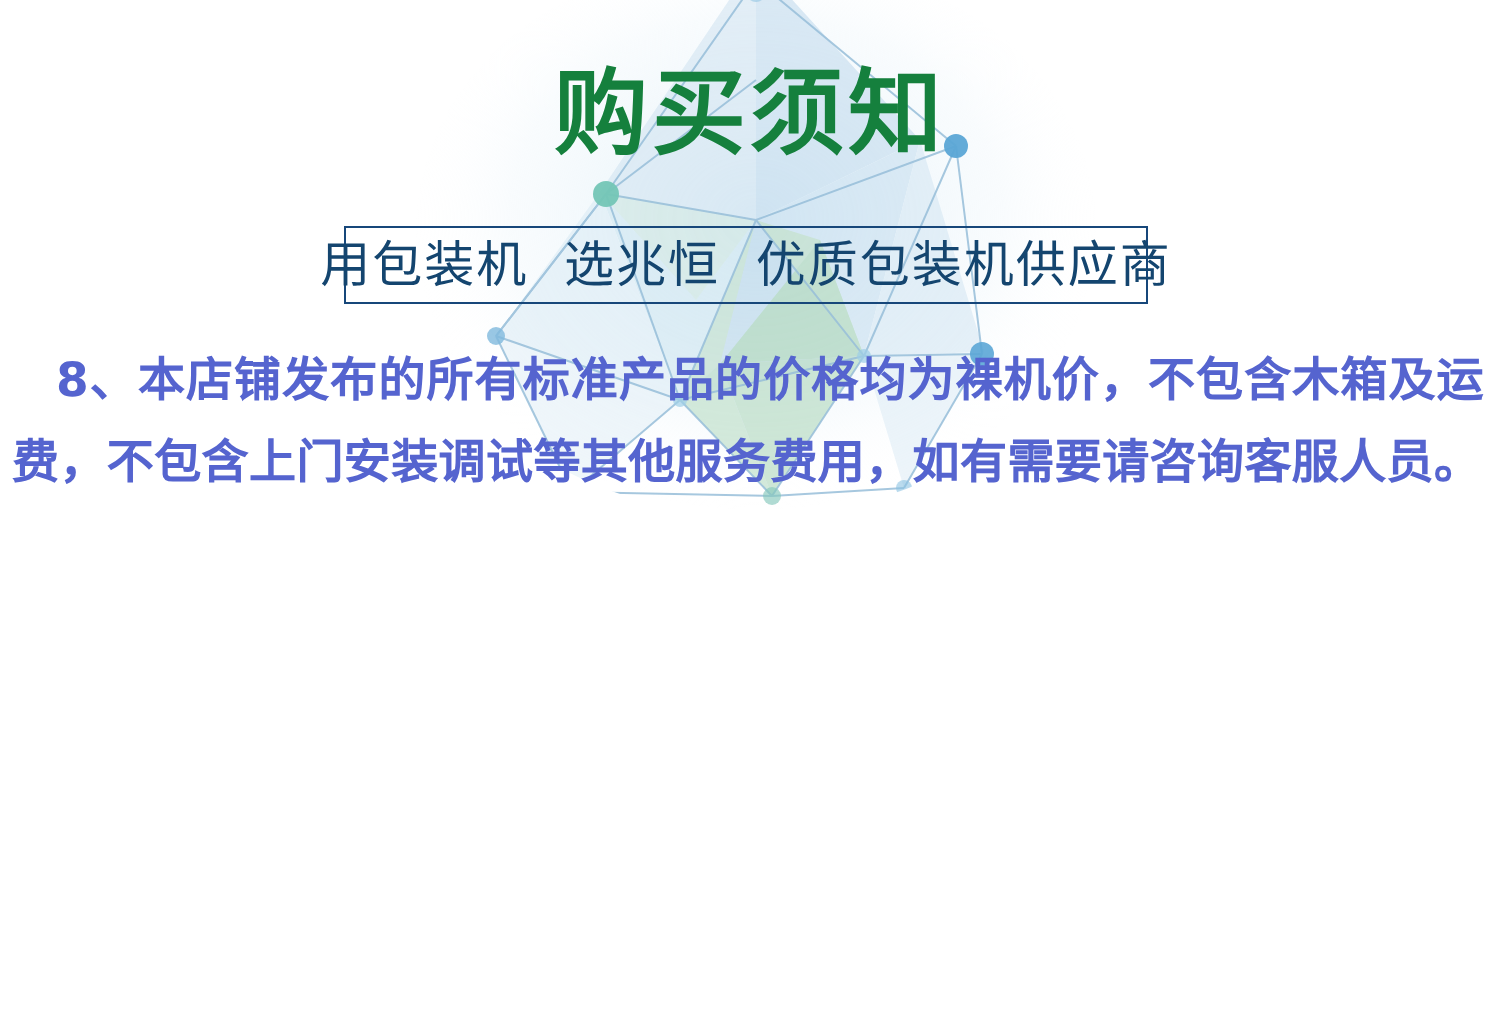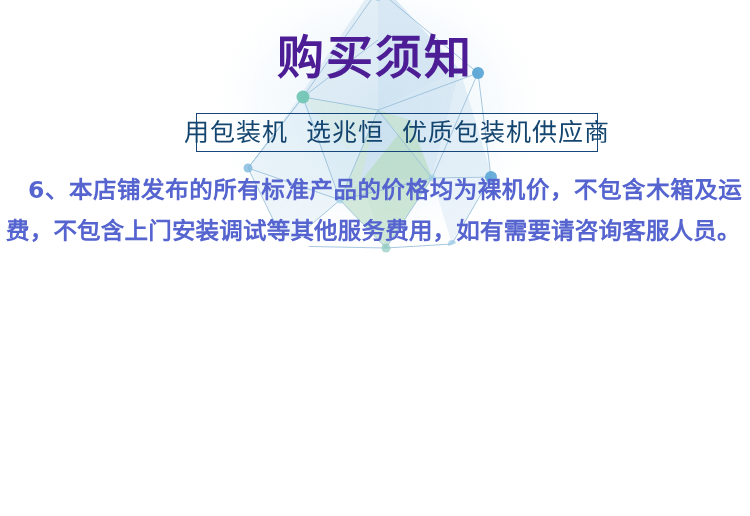--- a/index.html
+++ b/index.html
@@ -36,38 +36,37 @@
     z-index: 2;
     text-align: center;
   }
   .page-title {
     margin: 0;
     padding-top: 30px;
     font-size: 47px;
     line-height: 1.18;
     font-weight: bold;
     letter-spacing: 2px;
-    color: #4c1d95;
+    color: #15803d;
     font-family: "DejaVu Sans", "Liberation Sans", sans-serif;
   }
 
   .subtitle-box {
     position: absolute;
     left: 172px;
     top: 113px;
     width: 402px;
     height: 39px;
     box-sizing: border-box;
     border: 1.5px solid #17477a;
     display: flex;
     align-items: center;
     justify-content: center;
     z-index: 2;
     background: transparent;
-    margin-left: 24px;
   }
   .subtitle-text {
     font-size: 25px;
     line-height: 1;
     font-weight: 500;
     letter-spacing: 1px;
     color: #14456f;
     white-space: pre;
   }
 
@@ -189,16 +188,16 @@
 
   <div class="header">
     <h1 class="page-title">购买须知</h1>
   </div>
 
   <div class="subtitle-box">
     <span class="subtitle-text">用包装机  选兆恒  优质包装机供应商</span>
   </div>
 
   <div class="notice-body">
-    <p class="notice-item">6、本店铺发布的所有标准产品的价格均为裸机价，不包含木箱及运费，不包含上门安装调试等其他服务费用，如有需要请咨询客服人员。</p>
+    <p class="notice-item">8、本店铺发布的所有标准产品的价格均为裸机价，不包含木箱及运费，不包含上门安装调试等其他服务费用，如有需要请咨询客服人员。</p>
   </div>
 
 </div>
 
 </body></html>

